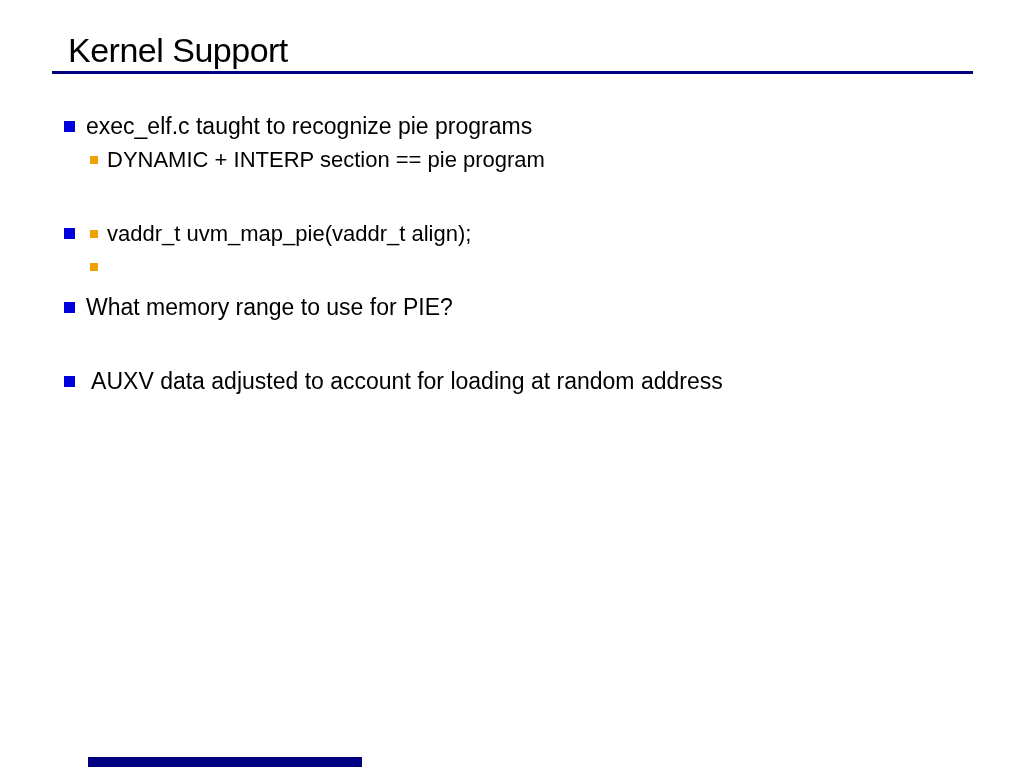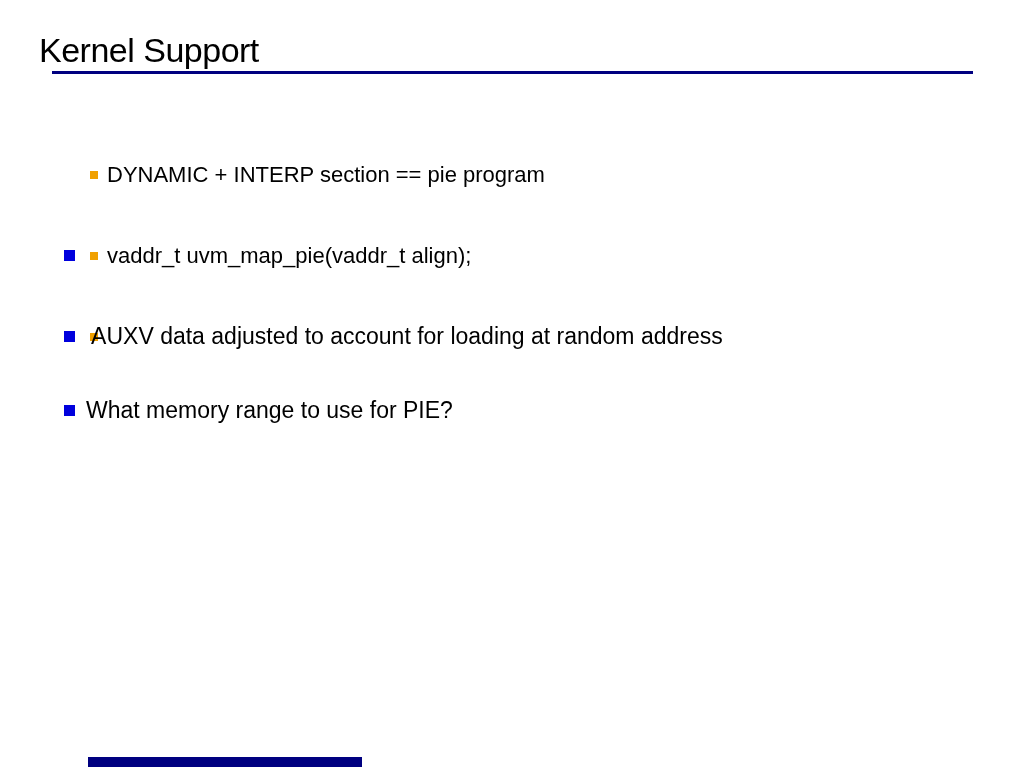--- a/index.html
+++ b/index.html
@@ -13,21 +13,21 @@
     color: #000000;
   }
   .slide {
     position: relative;
     width: 1024px;
     height: 768px;
     background: var(--bg, #ffffff);
   }
   .title {
     position: absolute;
-    left: 39px;
+    left: 68px;
     top: 33px;
     margin: 0;
     font-size: 34px;
     font-weight: normal;
     letter-spacing: -0.5px;
     line-height: 1;
     color: var(--text, #000000);
     text-align: center;
   }
   .rule {
@@ -63,21 +63,20 @@
     position: absolute;
     left: 64px;
     top: 11px;
     width: 11px;
     height: 11px;
     background: var(--bullet1, #0000dd);
   }
   .row.l2 {
     padding-left: 107px;
     font-size: 22px;
-    margin-top: 48px;
   }
   .row.l2 .sq {
     position: absolute;
     left: 90px;
     top: 13px;
     width: 8px;
     height: 8px;
     background: var(--bullet2, #f0a000);
   }
   .progress {
@@ -90,28 +89,29 @@
   }
 </style>
 </head>
 <body>
 
 <div class="slide">
   <h1 class="title">Kernel Support</h1>
   <div class="rule"></div>
   <div class="content" id="bullet-list">
       <div class="group">
+        <div class="row l1"><span class="sq"></span><span class="txt">exec_elf.c taught to recognize pie programs</span></div>
         <div class="row l2"><span class="sq"></span><span class="txt">DYNAMIC + INTERP section == pie program</span></div>
       </div>
       <div class="group">
         <div class="row l1"><span class="sq"></span></div>
         <div class="row l2"><span class="sq"></span><span class="txt">vaddr_t uvm_map_pie(vaddr_t align);</span></div>
         <div class="row l2"><span class="sq"></span></div>
       </div>
       <div class="group">
-        <div class="row l1"><span class="sq"></span><span class="txt"> AUXV data adjusted to account for loading at random address</span></div>
+        <div class="row l1"><span class="sq"></span><span class="txt">What memory range to use for PIE?</span></div>
       </div>
       <div class="group">
-        <div class="row l1"><span class="sq"></span><span class="txt">What memory range to use for PIE?</span></div>
+        <div class="row l1"><span class="sq"></span><span class="txt"> AUXV data adjusted to account for loading at random address</span></div>
       </div>
     </div>
   <div class="progress"></div>
 </div>
 
 </body></html>

